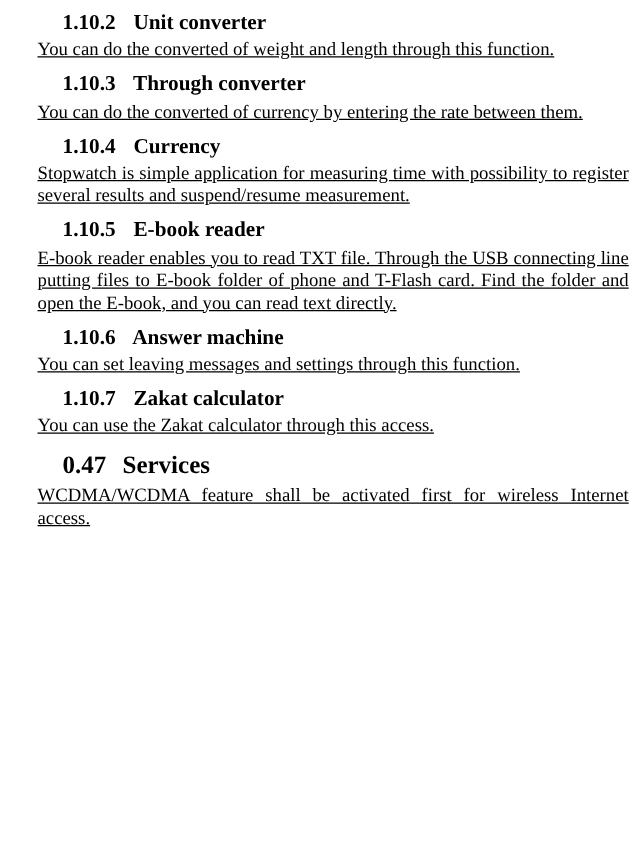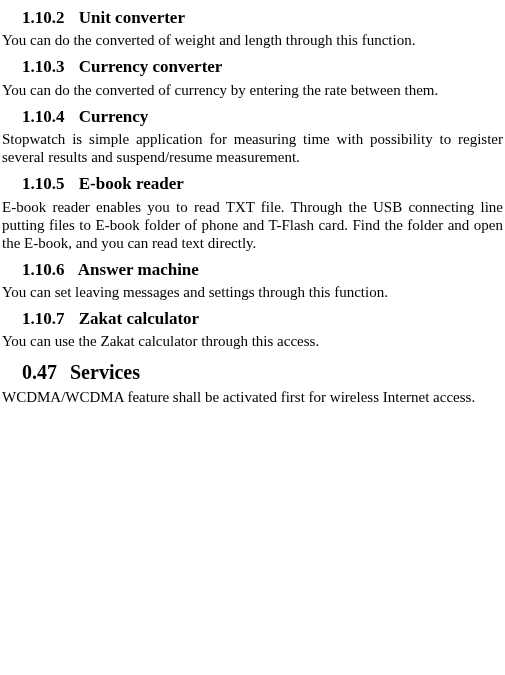--- a/index.html
+++ b/index.html
@@ -7,20 +7,21 @@
     padding: 0;
     width: 505px;
     background: #fff;
     font-family: "Times New Roman", Times, serif;
     color: #000;
     font-size: 15px;
     line-height: 1.2;
   }
   .page {
     padding: 2px 2px 6px 2px;
+    margin-left: 28px;
   }
   .h3 {
     font-weight: bold;
     font-size: 17px;
     margin: 6px 0 3px 0;
     padding-left: 20px;
   }
   .h3 .secnum {
     display: inline-block;
     margin-right: 10px;
@@ -32,39 +33,40 @@
     padding-left: 20px;
   }
   .h2 .secnum {
     display: inline-block;
     margin-right: 8px;
   }
   .para {
     text-align: justify;
     text-justify: inter-word;
     margin: 2px 0 8px 0;
+    text-decoration: underline;
   }
   .para.last {
     margin-bottom: 0;
   }
 </style>
 </head>
 <body>
 
 <div class="page">
 
   <div class="h3">
     <span class="secnum">1.10.2</span>
     <span>Unit converter</span>
   </div>
   <div class="para">You can do the converted of weight and length through this function.</div>
 
   <div class="h3">
     <span class="secnum">1.10.3</span>
-    <span>Currency converter</span>
+    <span>Through converter</span>
   </div>
   <div class="para">You can do the converted of currency by entering the rate between them.</div>
 
   <div class="h3">
     <span class="secnum">1.10.4</span>
     <span>Currency</span>
   </div>
   <div class="para">Stopwatch is simple application for measuring time with possibility to register several results and suspend/resume measurement.</div>
 
   <div class="h3">

